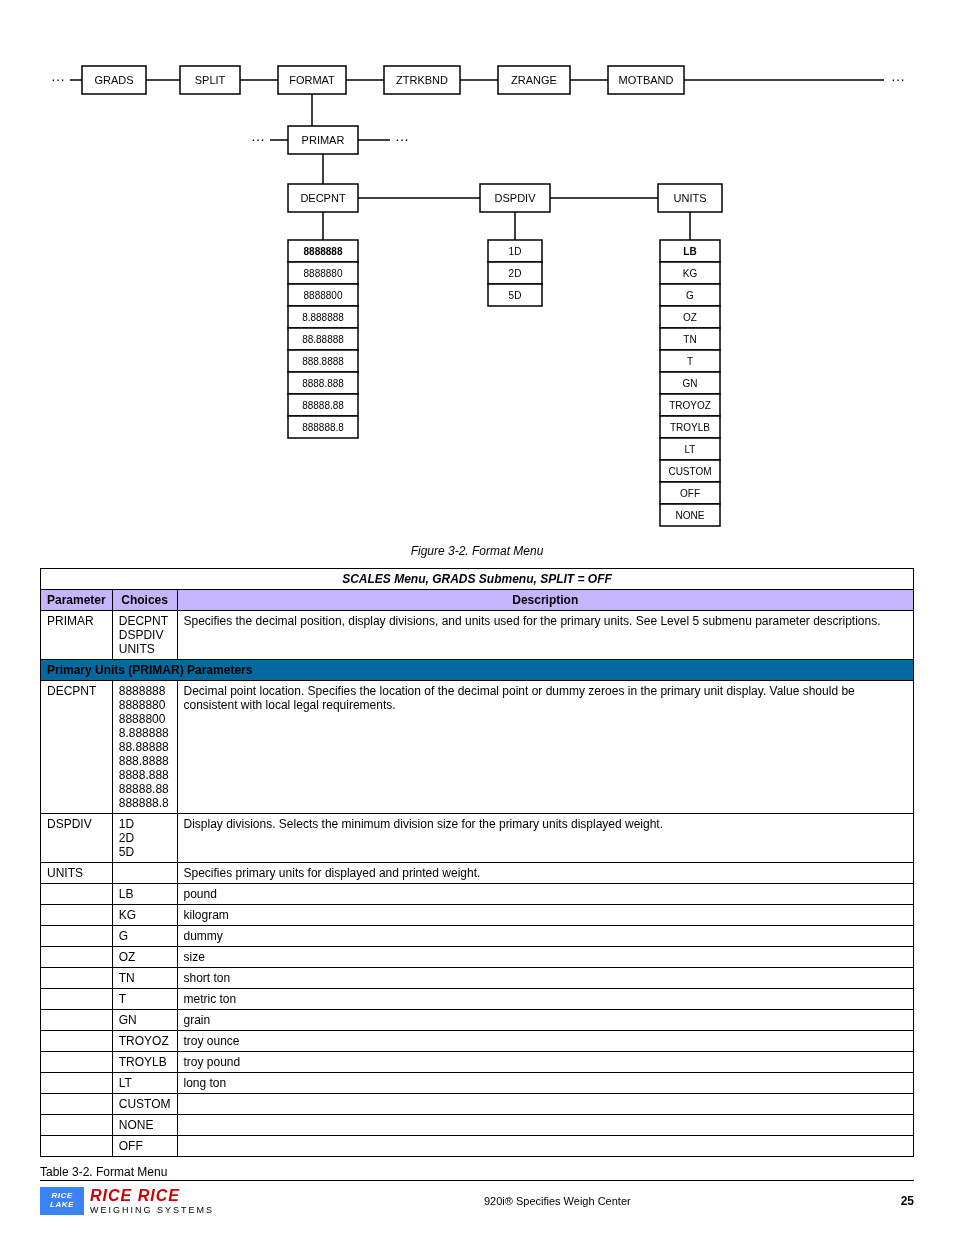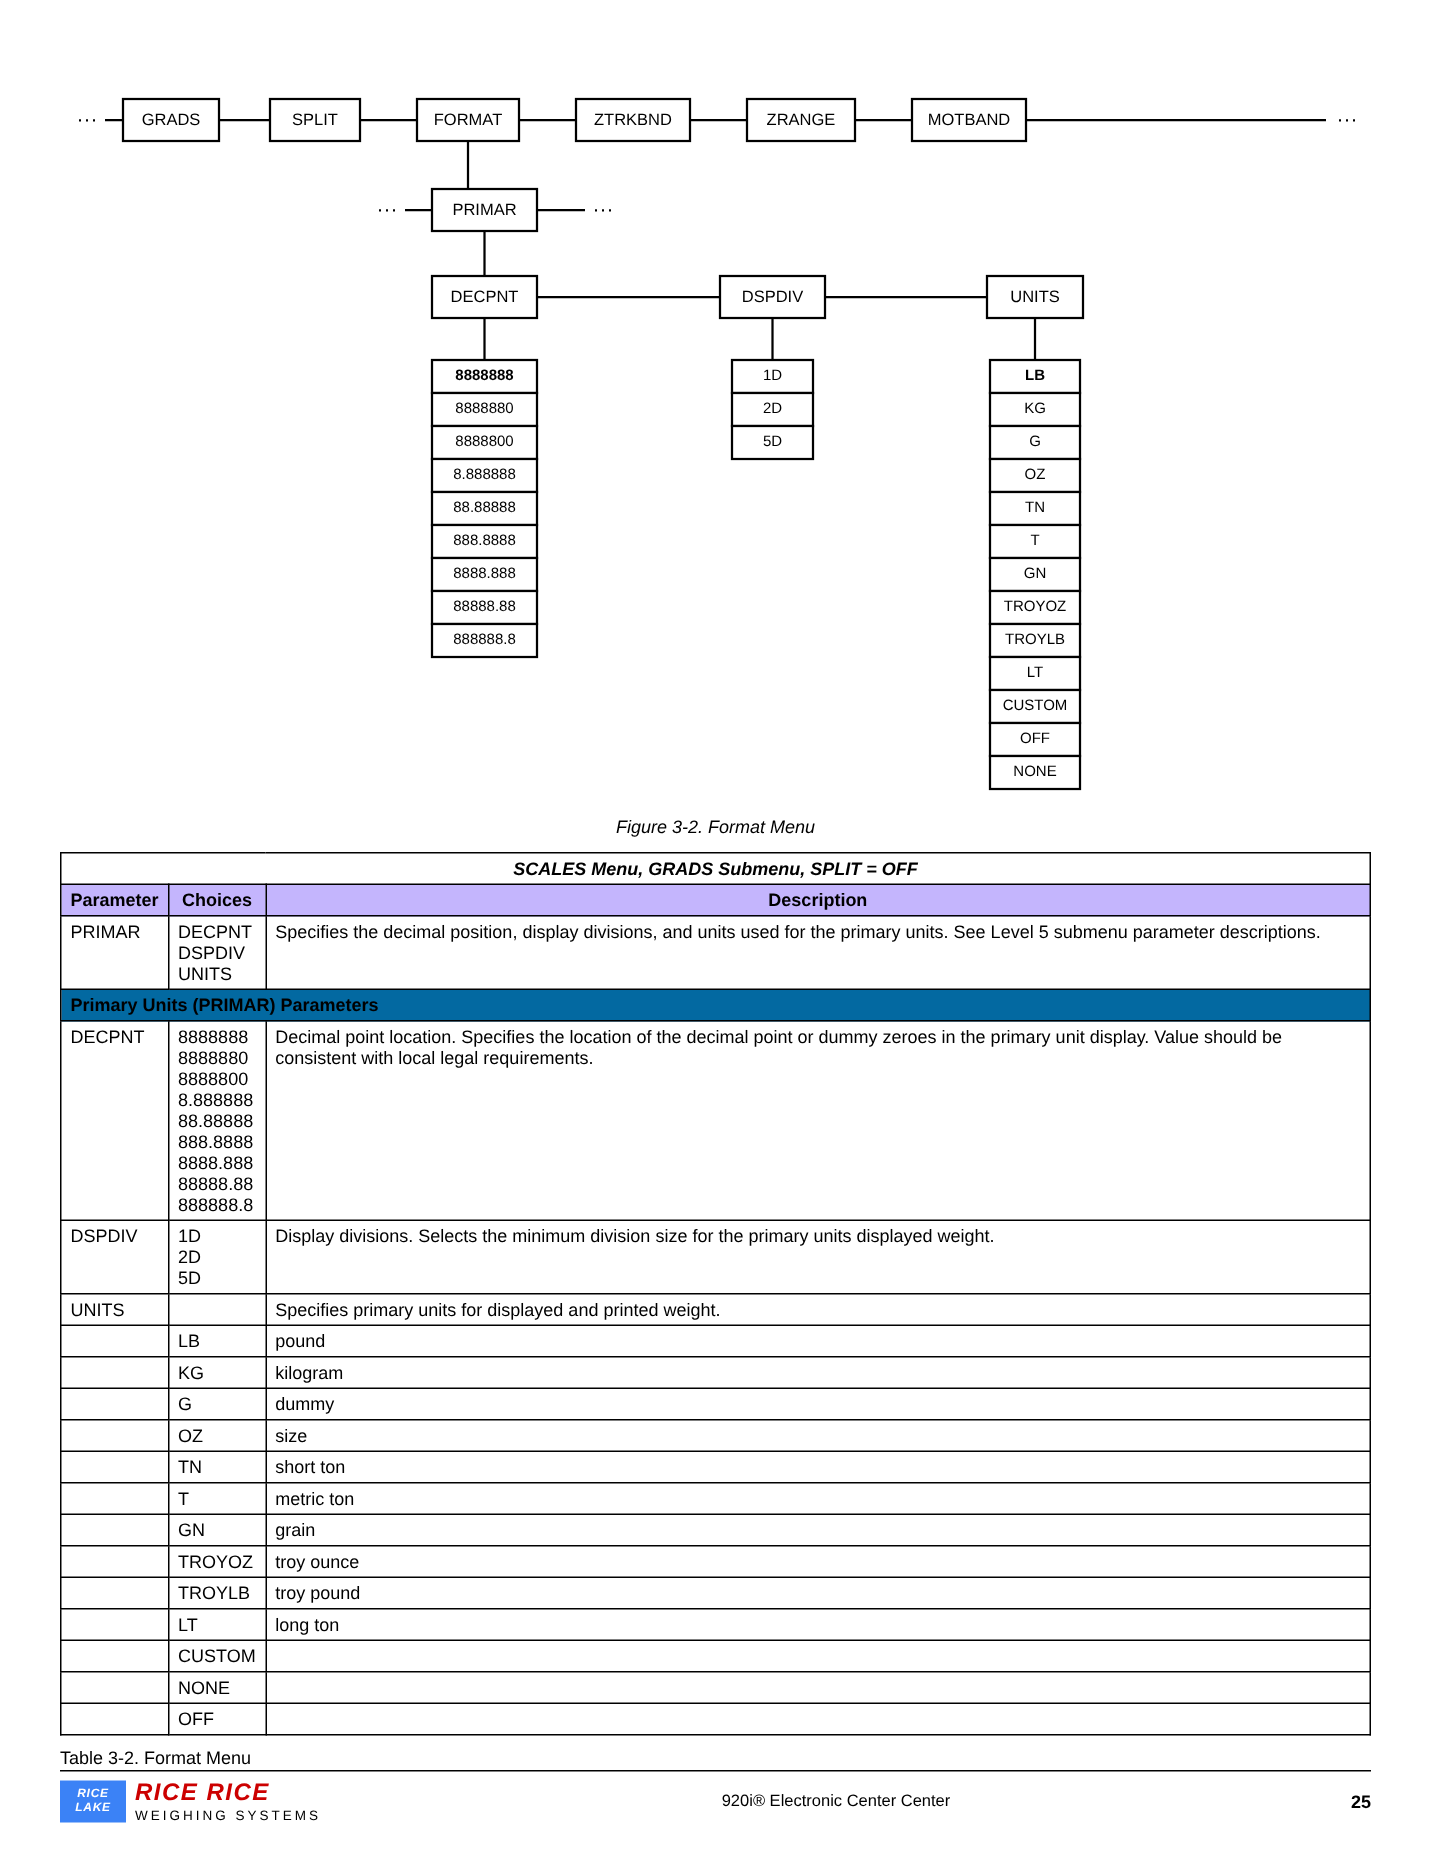--- a/index.html
+++ b/index.html
@@ -379,17 +379,17 @@
 
         <div style="background:#3b82f6; width:44px; height:28px; display:flex; align-items:center; justify-content:center;">
           <span style="color:#fff; font-size:8px; font-weight:bold; text-align:center; line-height:1.1; font-style:italic; letter-spacing:0.5px;">RICE<br>LAKE</span>
         </div>
         <div>
           <div class="logo-rice-lake">RICE RICE</div>
           <div class="logo-subtitle">WEIGHING SYSTEMS</div>
         </div>
       </div>
     </div>
-    <div class="footer-center">920i® Electronic Center Center</div>
+    <div class="footer-center">920i® Specifies Weigh Center</div>
     <div class="footer-page">25</div>
   </div>
 
 </div>
 
 </body></html>

